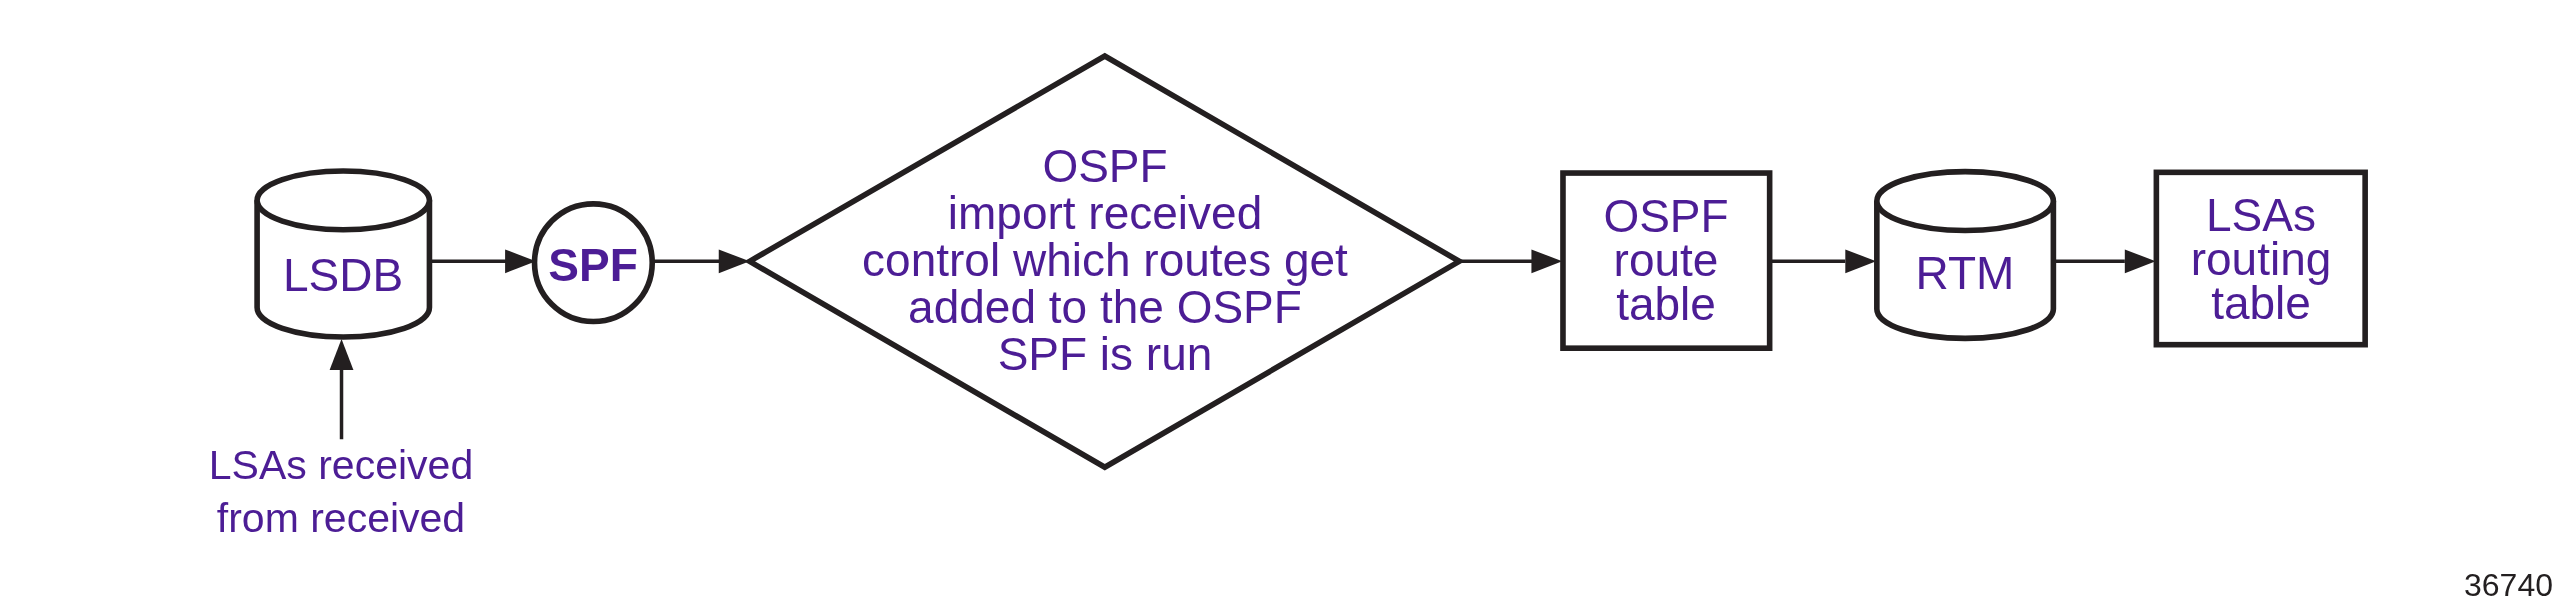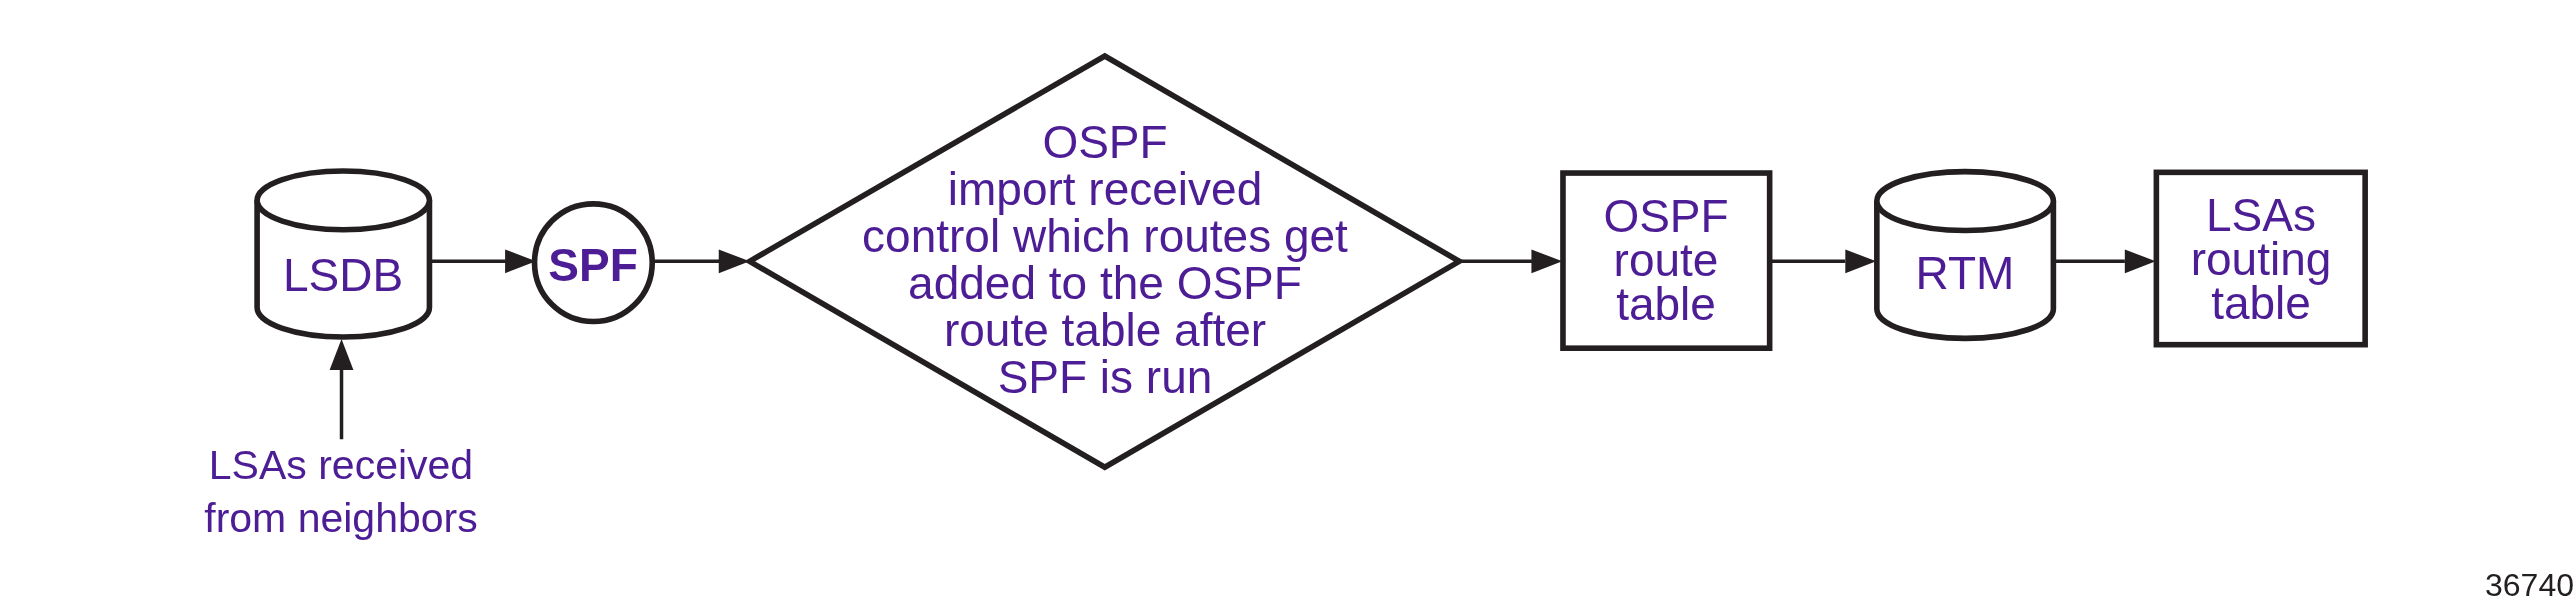--- a/index.html
+++ b/index.html
@@ -33,21 +33,21 @@
     color: #4c1d95;
   }
   .label.rect-label { line-height: 44px; }
   .label.annotation {
     font-size: 41px;
     line-height: 53px;
   }
   .figure-number {
     position: absolute;
     top: 569px;
-    right: 2px;
+    right: 23px;
     font-size: 32px;
     line-height: 32px;
     text-align: center;
     color: #231f20;
   }
 </style>
 </head>
 <body>
 
 <div class="canvas">
@@ -101,39 +101,38 @@
 
   <div class="label" style="left:343px; top:275px;">LSDB</div>
 
   <div class="label" style="left:593px; top:265px;font-weight:bold;">SPF</div>
 
   <div class="label" style="left:1105px; top:260px;">
     <div>OSPF</div>
     <div>import received</div>
     <div>control which routes get</div>
     <div>added to the OSPF</div>
-    <div>route table after</div>
     <div>SPF is run</div>
   </div>
 
   <div class="label rect-label" style="left:1666px; top:260px;">
     <div>OSPF</div>
     <div>route</div>
     <div>table</div>
   </div>
 
   <div class="label" style="left:1965px; top:273px;">RTM</div>
 
   <div class="label rect-label" style="left:2261px; top:259px;">
     <div>LSAs</div>
     <div>routing</div>
     <div>table</div>
   </div>
 
   <div class="label annotation" style="left:341px; top:492px;">
     <div>LSAs received</div>
-    <div>from neighbors</div>
+    <div>from received</div>
   </div>
 
   <div class="figure-number">36740</div>
 
 </div>
 
 
 </body></html>

